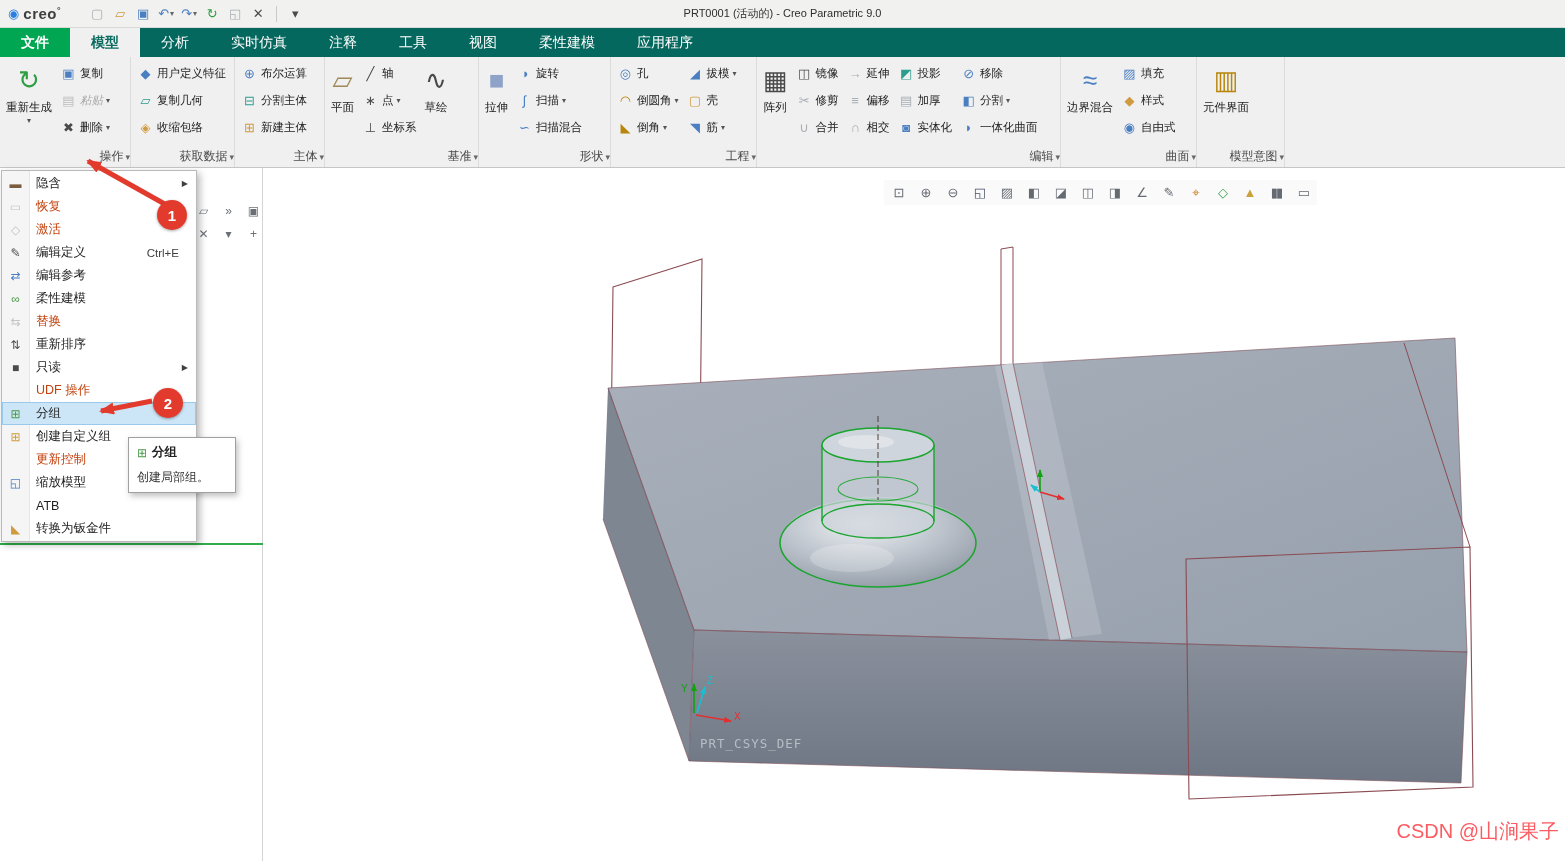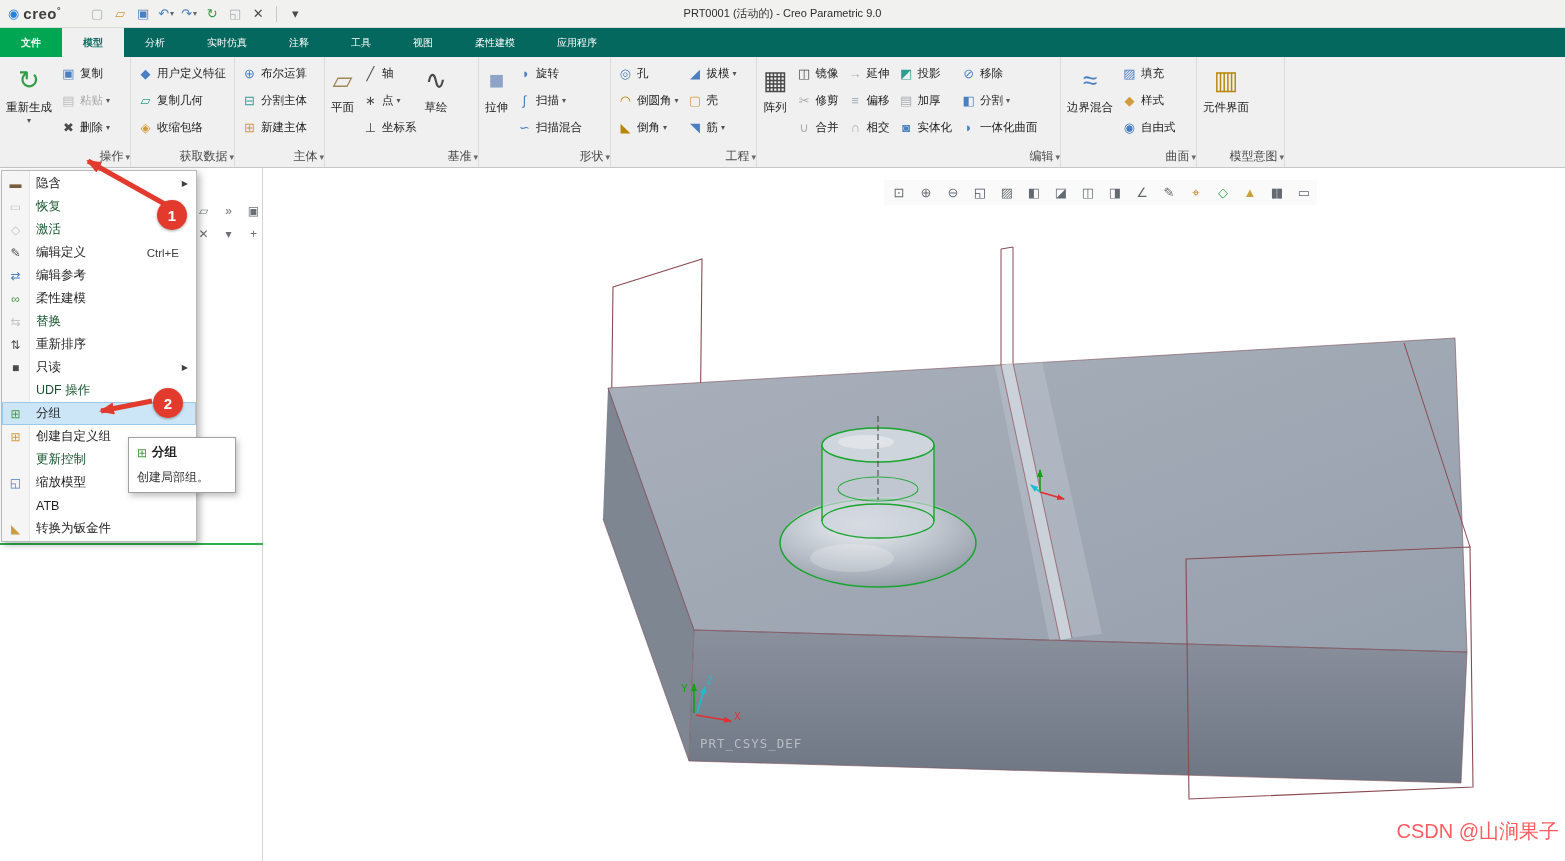--- a/index.html
+++ b/index.html
@@ -15,41 +15,41 @@
   .logo-text sup{font-size:9px;}
   .qat{display:flex;align-items:center;gap:3px;}
   .qat-btn{min-width:20px;height:20px;display:flex;align-items:center;justify-content:center;
            font-size:13px;cursor:default;border-radius:2px;}
   .qat-btn .chev{font-size:8px;margin-left:1px;color:#666;}
   .qat-sep{width:1px;height:16px;background:#c9c9c9;margin:0 5px;}
   .window-title{position:absolute;left:0;right:0;text-align:center;font-size:11px;color:#2e2e2e;pointer-events:none;}
 
   
   .tabbar{position:absolute;left:0;top:28px;width:100%;height:29px;background:#05685e;display:flex;z-index:10;}
-  .tab{padding:0 21px;line-height:29px;font-size:10px;color:#fff;cursor:default;white-space:nowrap;}
+  .tab{padding:0 21px;line-height:29px;font-size:14px;color:#fff;cursor:default;white-space:nowrap;}
   .tab-file{background:#00a651;font-weight:bold;}
   .tab-active{background:#f0f0f0;color:#0a6b5f;font-weight:bold;}
 
   
   .ribbon{position:absolute;left:0;top:57px;width:100%;height:111px;background:#f0f0f0;
           border-bottom:1px solid #c6c6c6;display:flex;box-sizing:border-box;z-index:10;}
   .rgroup{position:relative;height:100%;border-right:1px solid #dcdcdc;box-sizing:border-box;
           padding:3px 2px 18px 2px;display:flex;align-items:flex-start;overflow:hidden;flex:0 0 auto;}
   .grp-label{position:absolute;left:0;right:0;bottom:2px;text-align:right;font-size:12px;color:#4a4a4a;cursor:default;}
   .grp-label .chev{font-size:9px;color:#666;margin-left:2px;}
   .big-btn{display:flex;flex-direction:column;align-items:center;padding:2px 4px;cursor:default;}
   .big-ic{font-size:26px;line-height:36px;height:36px;}
   .big-lb{font-size:11.5px;color:#222;margin-top:2px;white-space:nowrap;}
   .big-btn .chev{font-size:8px;color:#555;margin-top:1px;}
   .sm-col{display:flex;flex-direction:column;}
   .sm-btn{display:flex;align-items:center;height:27px;padding:0 4px;cursor:default;white-space:nowrap;}
   .sm-ic{width:17px;font-size:13px;text-align:center;margin-right:3px;flex:0 0 auto;}
   .sm-lb{font-size:11.5px;color:#222;}
   .sm-btn .chev{font-size:8px;color:#555;margin-left:3px;}
-  .disabled .sm-lb{color:#a9a9a9;}
+  .disabled .sm-lb{color:#a9a9a9;font-style:italic;}
   .disabled .sm-ic{color:#bdbdbd !important;}
   .grp-actions{width:131px;} .grp-getdata{width:104px;} .grp-bodygrp{width:90px;}
   .grp-datum{width:154px;} .grp-shapes{width:132px;} .grp-eng{width:146px;}
   .grp-edit{width:304px;} .grp-surf{width:136px;} .grp-intent{width:88px;}
 
   
   .c-blue{color:#4a7fc1;} .c-teal{color:#2d9d8f;} .c-orange{color:#d09a3e;} .c-gold{color:#b8860b;}
   .c-dark{color:#4a4a4a;} .c-gray{color:#a8aeb4;} .c-steel{color:#8fa3c9;} .c-tan{color:#a08a5a;}
   .c-green{color:#2f9e44;} .c-green2{color:#4a9a4a;} .c-brown{color:#7a5c3e;}
 
@@ -70,21 +70,21 @@
   .watermark{position:absolute;right:6px;bottom:16px;font-size:20px;color:#fb5c61;z-index:6;}
 
   
   .ctx-menu{position:absolute;left:1px;top:170px;width:196px;background:#fff;border:1px solid #b9b9b9;
             box-shadow:3px 3px 7px rgba(0,0,0,.28);z-index:20;padding:1px 0;box-sizing:border-box;}
   .ctx-menu::before{content:"";position:absolute;left:0;top:0;bottom:0;width:27px;background:#f5f5f5;
             border-right:1px solid #e6e6e6;}
   .menu-item{position:relative;display:flex;align-items:center;height:23px;padding-right:5px;cursor:default;}
   .mi-ic{width:27px;text-align:center;font-size:12px;flex:0 0 auto;}
   .mi-lb{font-size:12.5px;color:#1e1e1e;margin-left:7px;flex:1;white-space:nowrap;}
-  .menu-item.disabled .mi-lb{color:#14532d;}
+  .menu-item.disabled .mi-lb{color:#c2410c;}
   .menu-item.disabled .mi-ic{color:#c4c4c4 !important;}
   .mi-sc{font-size:11.5px;color:#3f3f3f;margin-right:12px;}
   .mi-ar{font-size:8px;color:#3f3f3f;margin-right:3px;}
   .menu-item.highlight{background:#cde6f7;outline:1px solid #9ac9ee;outline-offset:-1px;}
 
   
   .tooltip{position:absolute;left:128px;top:437px;width:90px;background:#fff;border:1px solid #a0a0a0;
            box-shadow:2px 3px 6px rgba(0,0,0,.25);z-index:30;padding:6px 8px;}
   .tt-head{display:flex;align-items:center;gap:5px;}
   .tt-ic{color:#4a9a4a;font-size:12px;}

